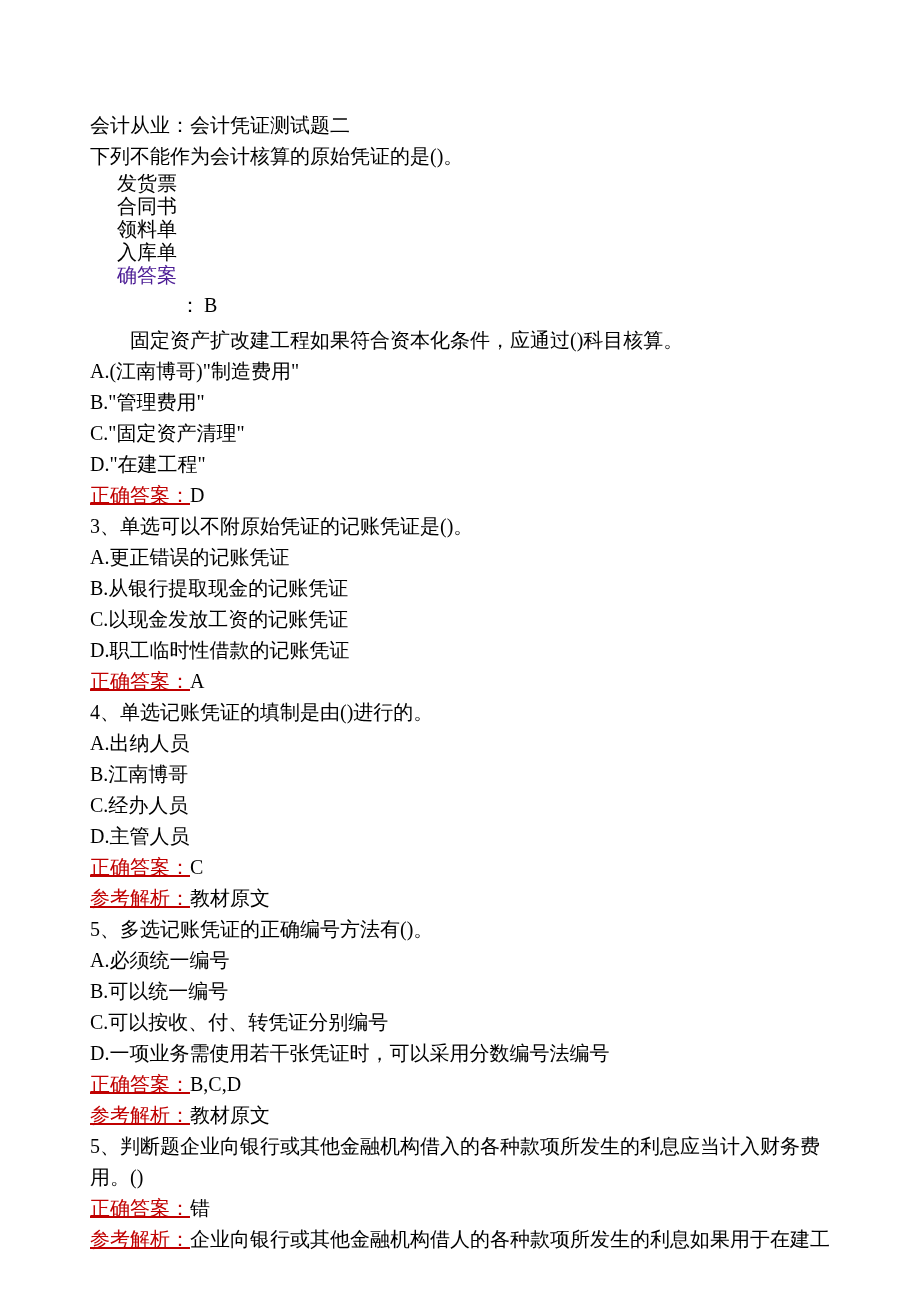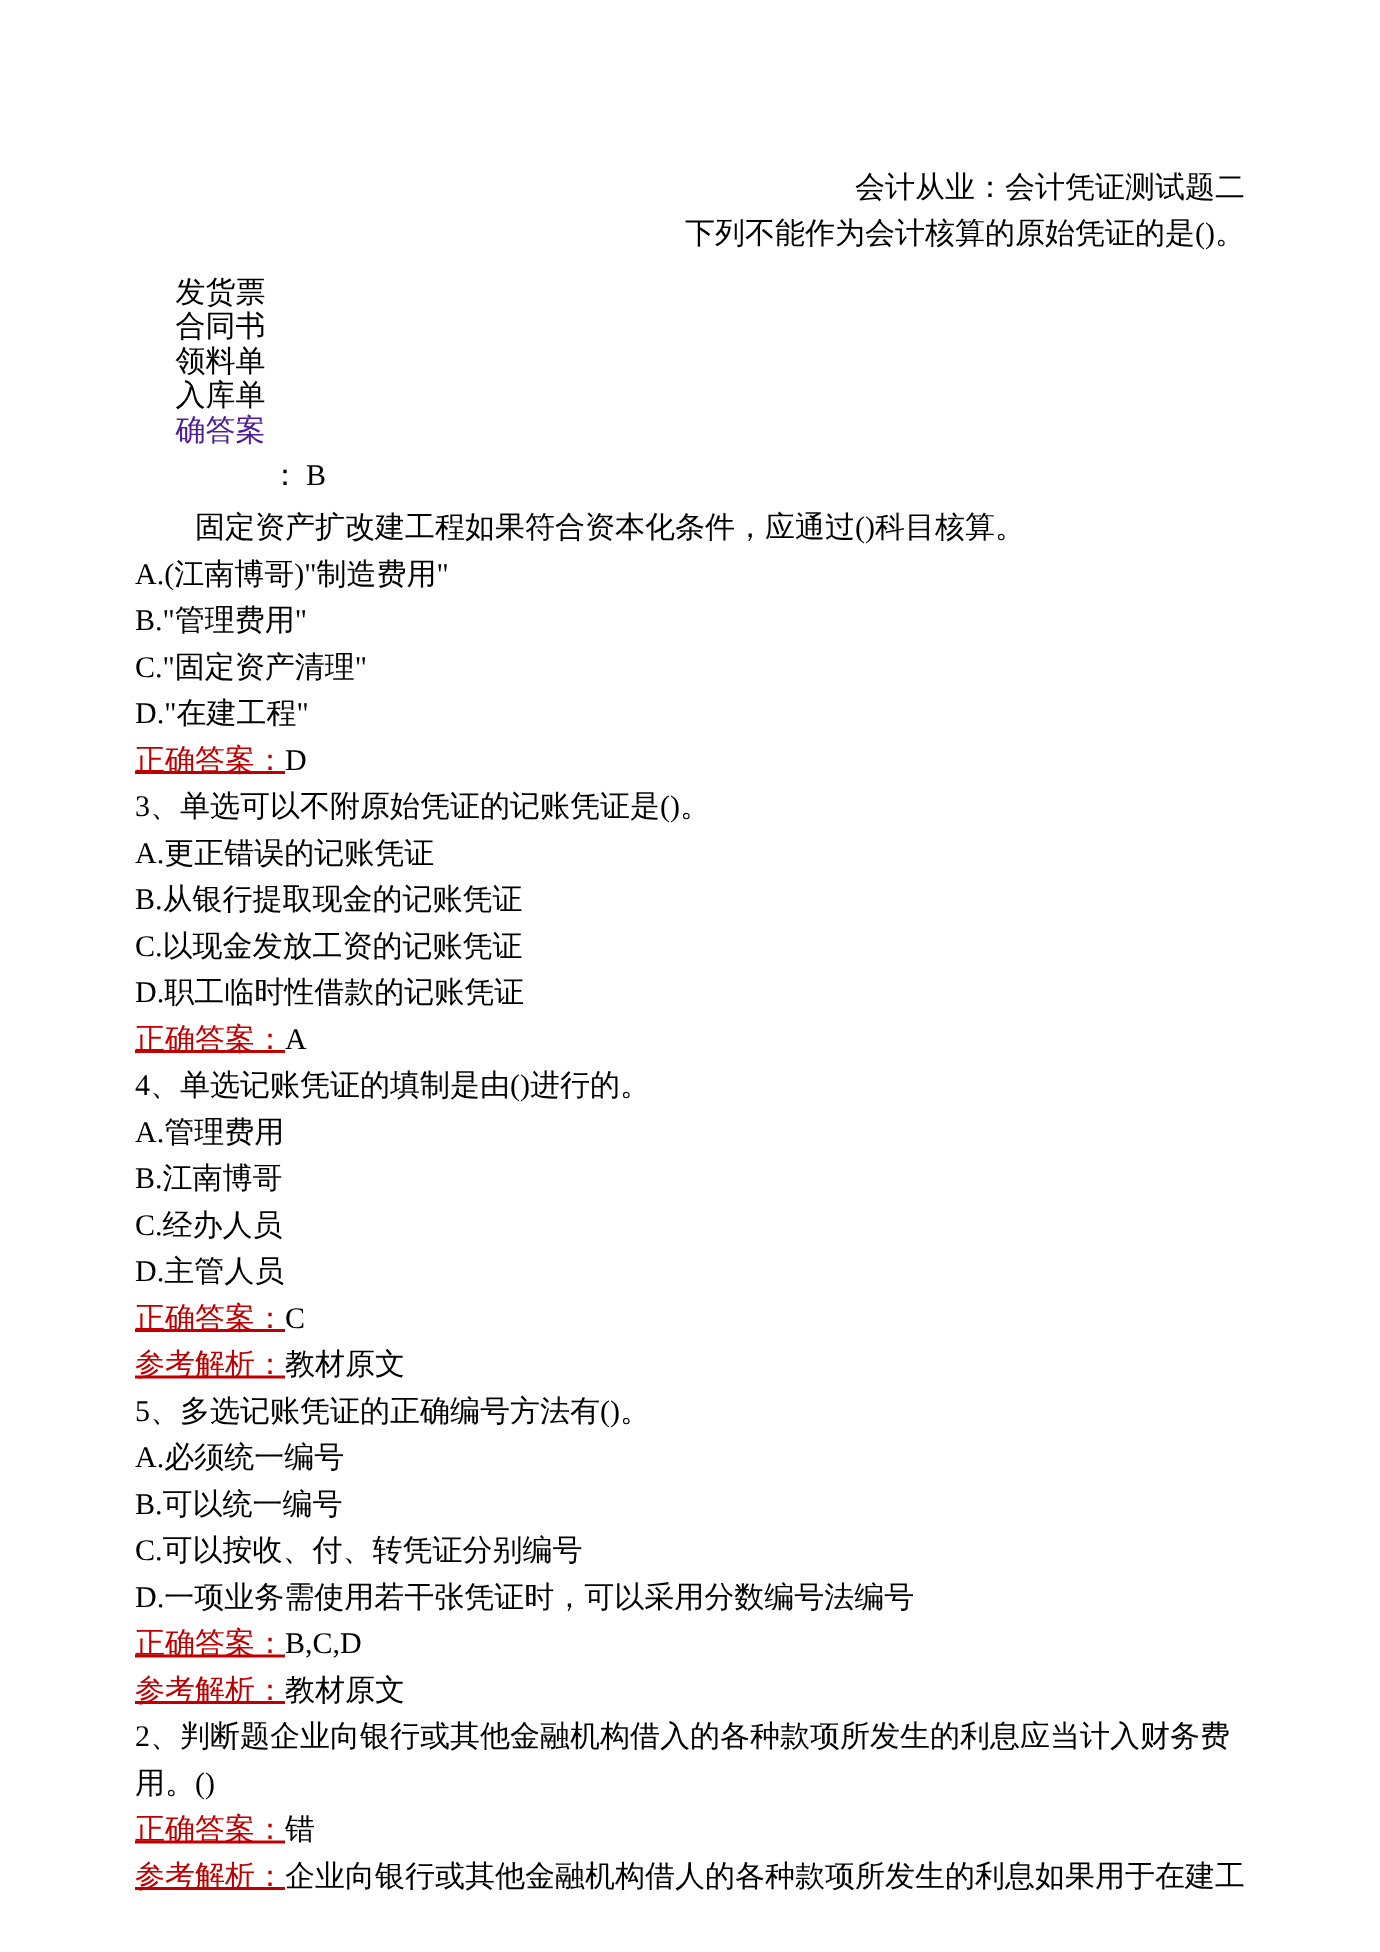--- a/index.html
+++ b/index.html
@@ -7,22 +7,21 @@
       font-size: 20px;
       line-height: 1.55;
       color: #000;
       background: #fff;
       margin: 0;
       padding: 110px 90px 60px 90px;
       width: 920px;
       box-sizing: border-box;
     }
     .title-block {
-      text-align: right;
-      margin-bottom: 12px;
+      text-align: left;
     }
     .title-line {
       display: block;
     }
     .tight-list {
       line-height: 1.15;
       margin-bottom: 4px;
       margin-left: 27px;
     }
     .tight-item {
@@ -79,30 +78,30 @@
 <p class="para"><span class="red">正确答案：</span><span>D</span></p>
 
 <p class="para">3、单选可以不附原始凭证的记账凭证是()。</p>
 <p class="para">A.更正错误的记账凭证</p>
 <p class="para">B.从银行提取现金的记账凭证</p>
 <p class="para">C.以现金发放工资的记账凭证</p>
 <p class="para">D.职工临时性借款的记账凭证</p>
 <p class="para"><span class="red">正确答案：</span><span>A</span></p>
 
 <p class="para">4、单选记账凭证的填制是由()进行的。</p>
-<p class="para">A.管理费用</p>
+<p class="para">A.出纳人员</p>
 <p class="para">B.江南博哥</p>
 <p class="para">C.经办人员</p>
 <p class="para">D.主管人员</p>
 <p class="para"><span class="red">正确答案：</span><span>C</span></p>
 <p class="para"><span class="red">参考解析：</span><span>教材原文</span></p>
 
 <p class="para">5、多选记账凭证的正确编号方法有()。</p>
 <p class="para">A.必须统一编号</p>
 <p class="para">B.可以统一编号</p>
 <p class="para">C.可以按收、付、转凭证分别编号</p>
 <p class="para">D.一项业务需使用若干张凭证时，可以采用分数编号法编号</p>
 <p class="para"><span class="red">正确答案：</span><span>B,C,D</span></p>
 <p class="para"><span class="red">参考解析：</span><span>教材原文</span></p>
 
-<p class="para">2、判断题企业向银行或其他金融机构借入的各种款项所发生的利息应当计入财务费用。()</p>
+<p class="para">5、判断题企业向银行或其他金融机构借入的各种款项所发生的利息应当计入财务费用。()</p>
 <p class="para"><span class="red">正确答案：</span><span>错</span></p>
 <p class="para"><span class="red">参考解析：</span><span>企业向银行或其他金融机构借人的各种款项所发生的利息如果用于在建工</span></p>
 
 </body></html>

